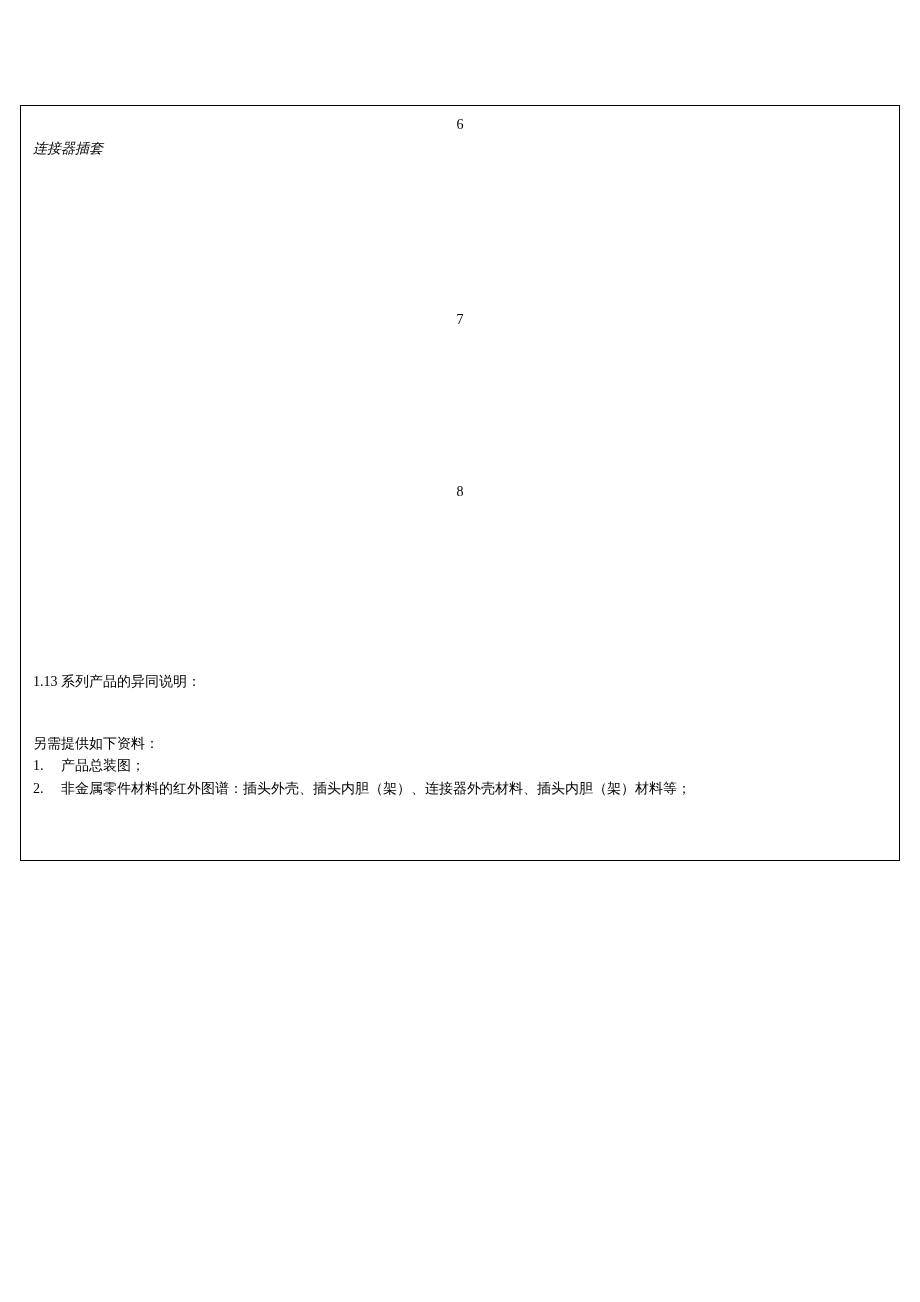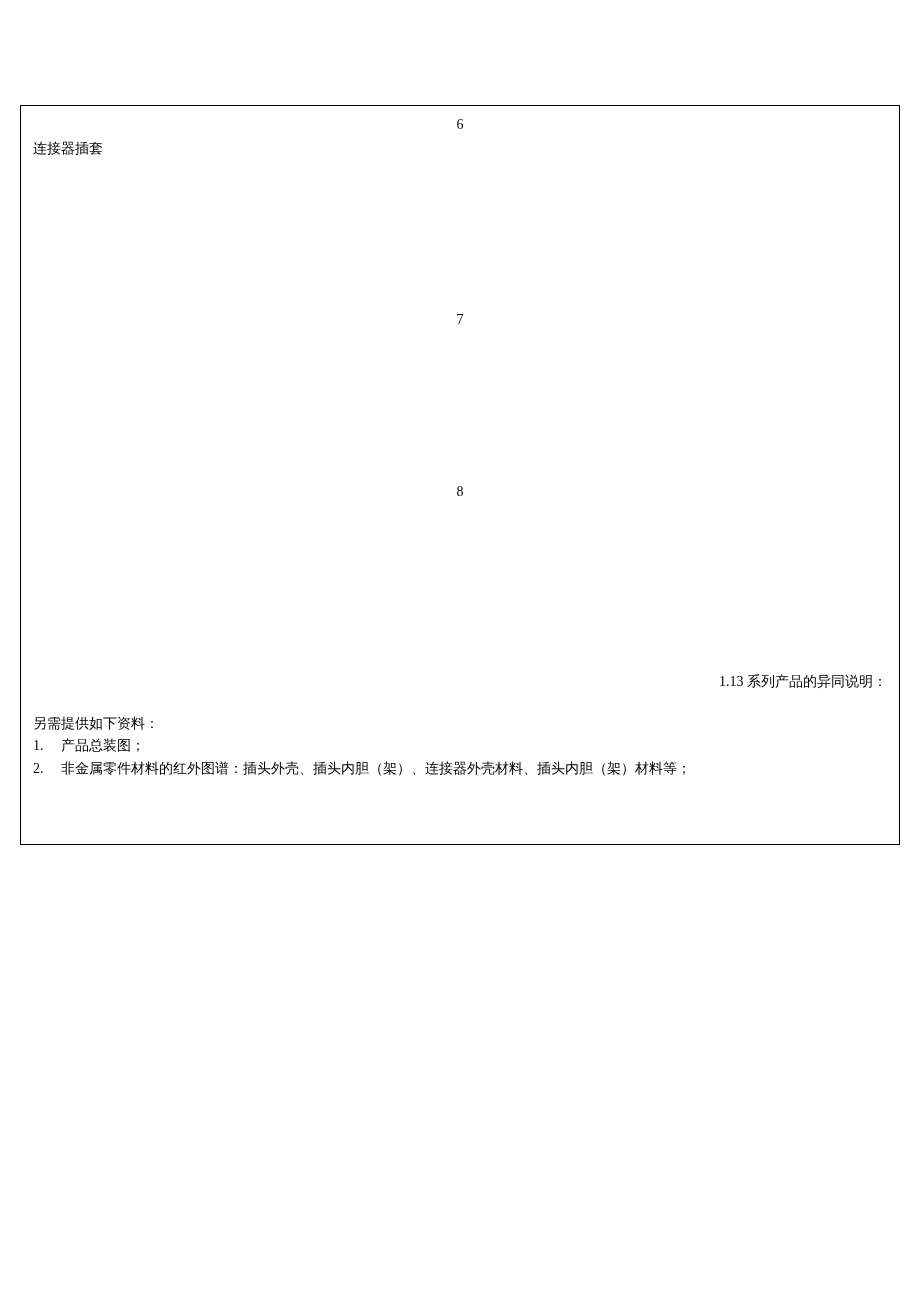--- a/index.html
+++ b/index.html
@@ -26,38 +26,38 @@
     }
     .section {
       padding: 0 12px;
     }
     .num-center {
       text-align: center;
       padding-top: 8px;
     }
     .label {
       padding-top: 2px;
+      font-style: italic;
     }
     .spacer-6 {
       height: 140px;
     }
     .spacer-7 {
       height: 142px;
     }
     .spacer-8 {
       height: 155px;
     }
     .series-desc {
       padding: 0 12px;
       margin-top: 10px;
-      text-align: right;
     }
     .additional {
       padding: 0 12px;
-      margin-top: 20px;
+      margin-top: 40px;
     }
     .list {
       list-style: none;
     }
     .list-item {
       display: flex;
     }
     .list-num {
       width: 28px;
       flex-shrink: 0;

